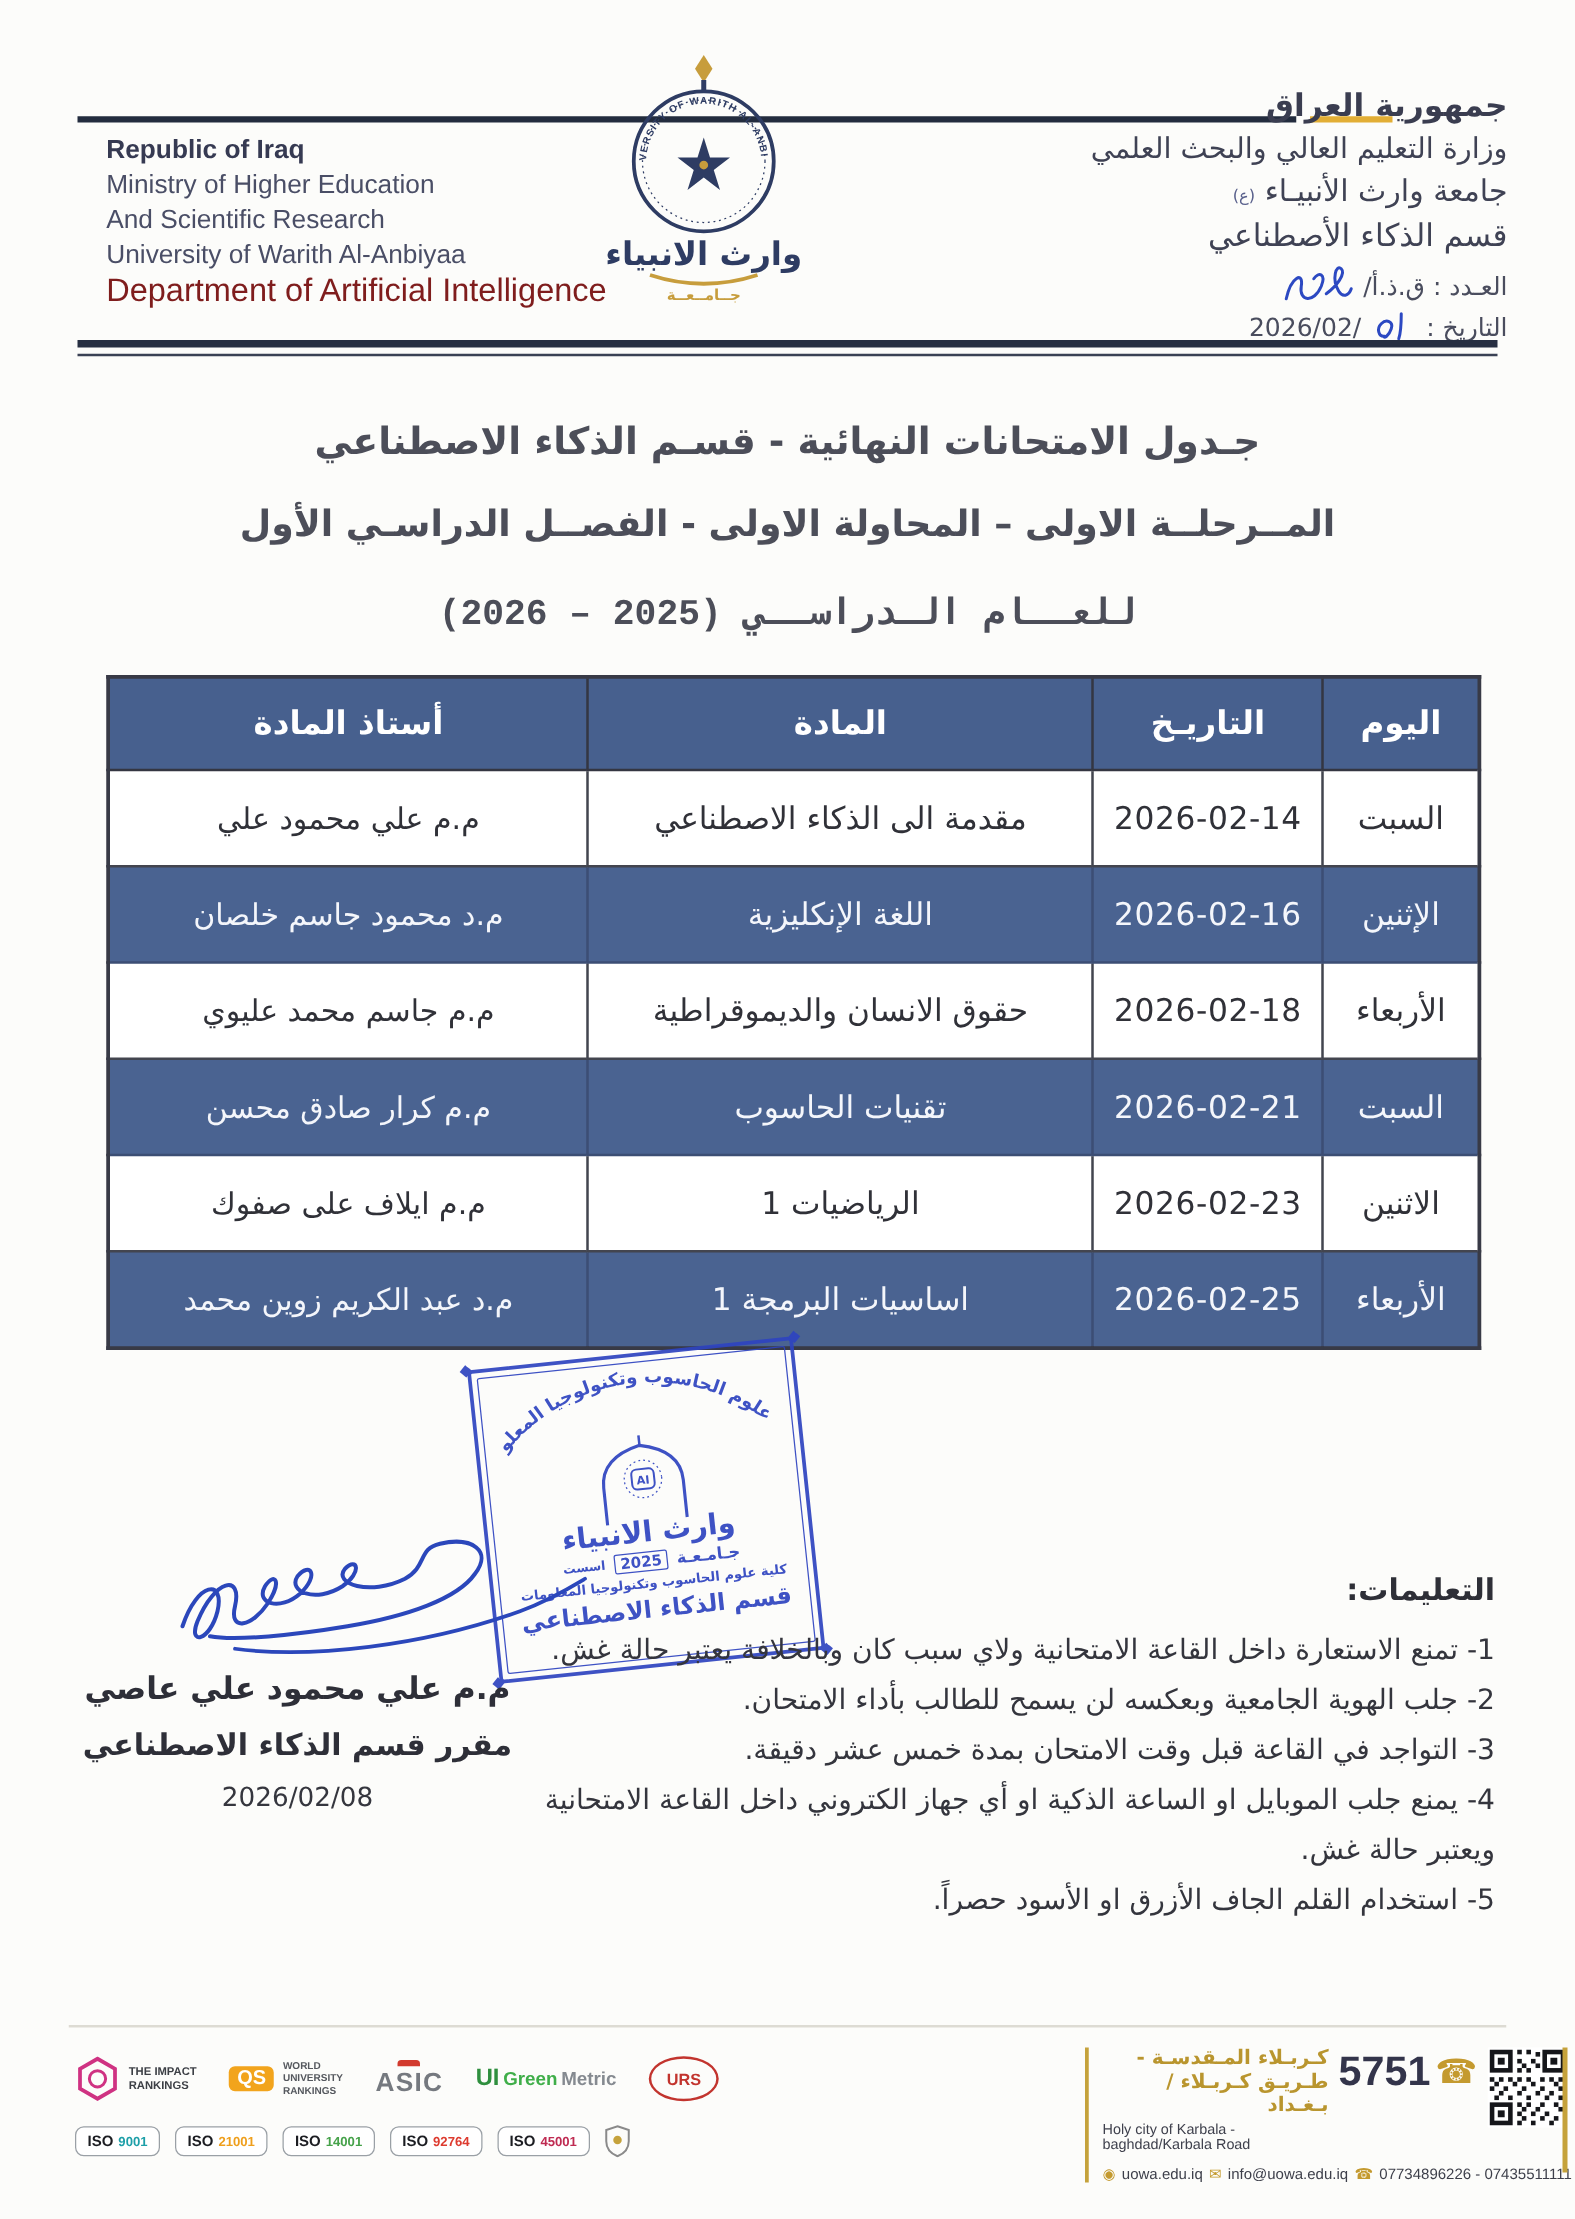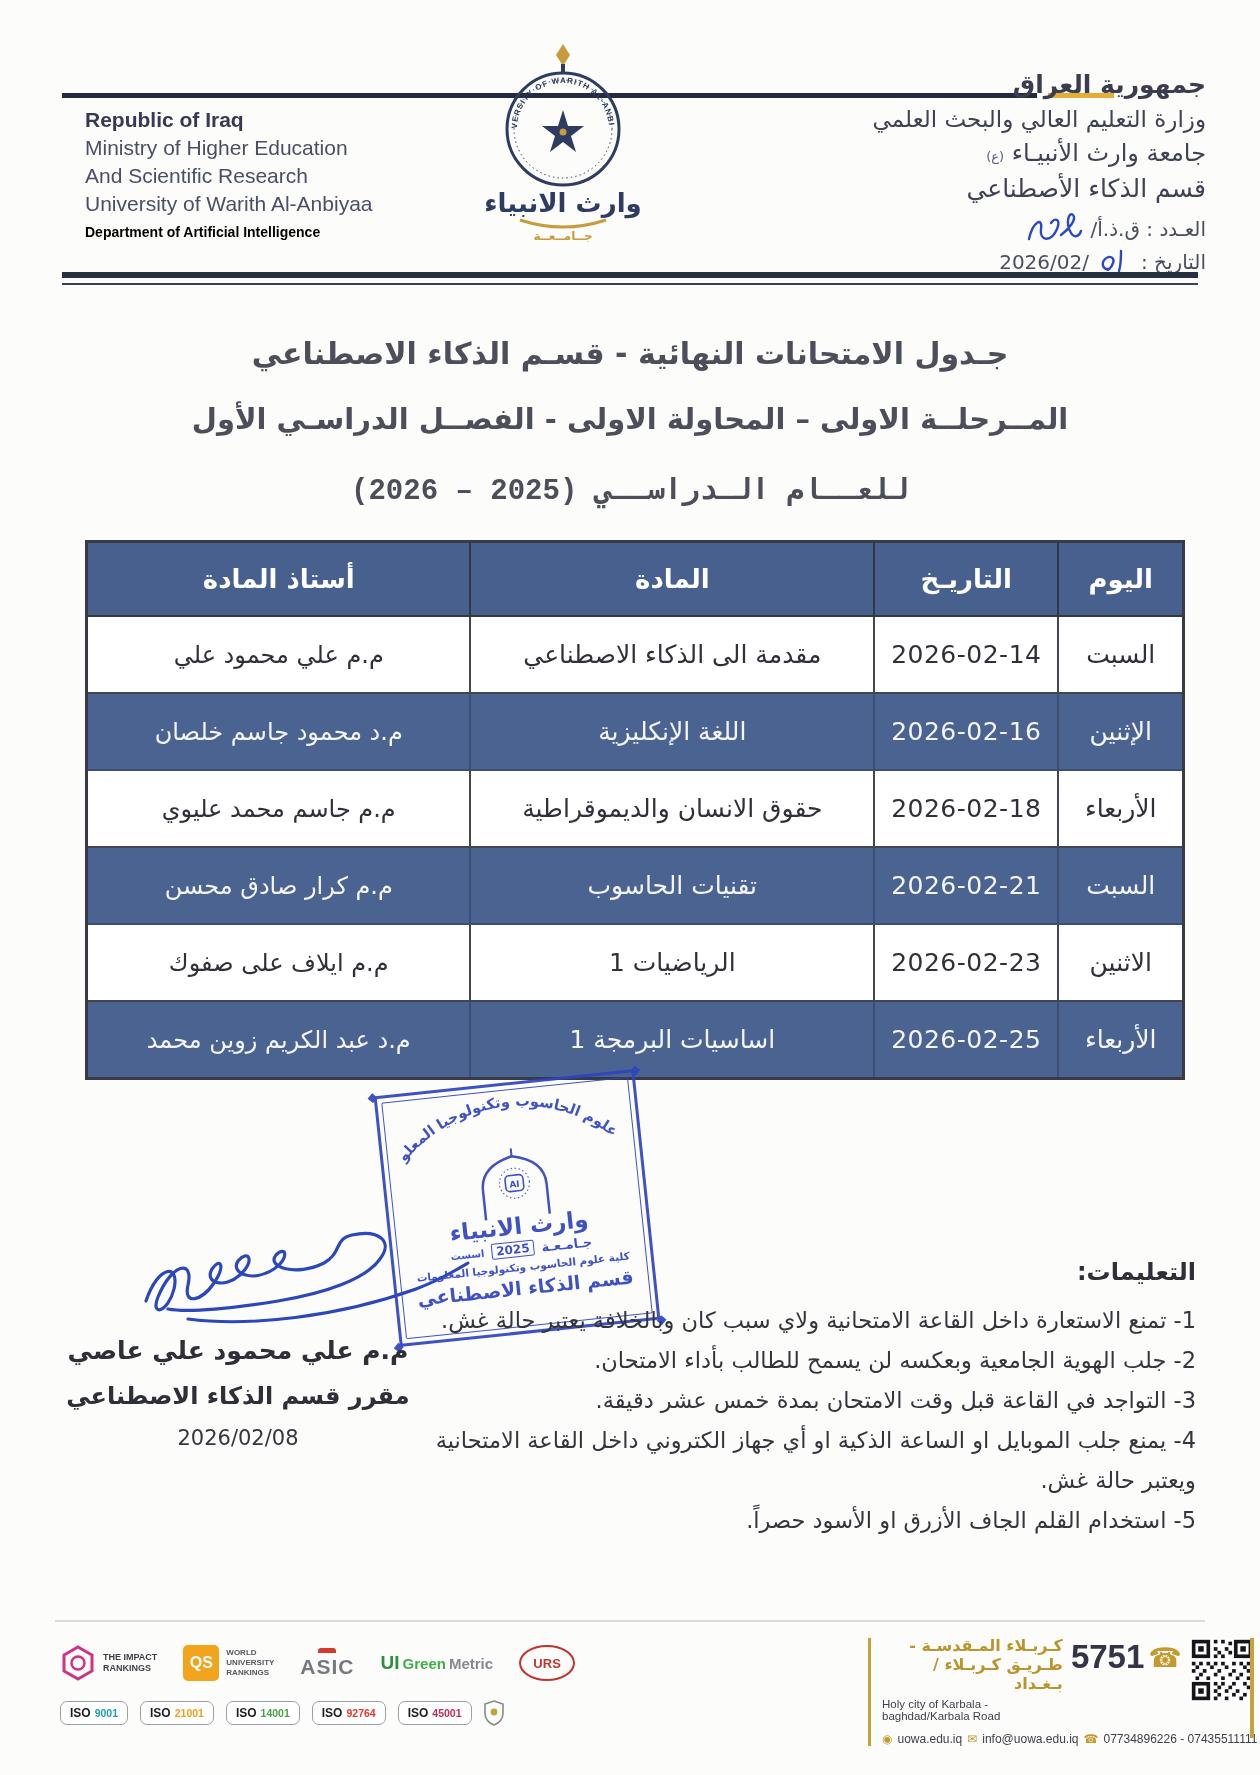--- a/index.html
+++ b/index.html
@@ -10,21 +10,21 @@
   
   #rule-top-navy{left:62px;top:93px;width:975px;height:5px;background:#232c3e;}
   #rule-top-gold{left:1048px;top:93px;width:66px;height:5px;background:#e2ae35;}
   #rule-mid1{left:62px;top:272px;width:1136px;height:6px;background:#272f42;}
   #rule-mid2{left:62px;top:283px;width:1136px;height:2px;background:#3a4154;}
 
   
   #hdr-en{left:85px;top:106px;font-family:"Liberation Sans",sans-serif;
           color:#4a4e66;font-size:21px;line-height:28px;font-weight:500;}
   #hdr-en .en-b{font-weight:700;color:#363a52;}
-  #hdr-en .en-dept{font-weight:700;color:#000000;font-size:14px;}
+  #hdr-en .en-dept{font-weight:400;color:#7f1d1d;font-size:26px;}
 
   
   #hdr-ar{right:54px;top:70px;direction:rtl;text-align:right;color:#3f4254;}
   #hdr-ar .ar1{font-size:25px;font-weight:700;color:#3a3d50;margin-bottom:7px;}
   #hdr-ar .ar2{font-size:23px;font-weight:500;margin-bottom:7px;}
   #hdr-ar .ar3{font-size:24px;font-weight:500;margin-bottom:7px;}
   #hdr-ar .honorific{font-size:13px;color:#5a618c;}
   #hdr-ar .ar4{font-size:25px;font-weight:500;margin-bottom:9px;}
   #hdr-ar .meta{font-size:20px;color:#4a4d5e;display:flex;direction:rtl;
                 align-items:center;gap:6px;height:33px;}
@@ -77,21 +77,21 @@
   #instructions{right:64px;top:1258px;width:778px;direction:rtl;color:#34353d;}
   .ins-title{font-size:24px;font-weight:700;margin-bottom:14px;color:#2e2f37;}
   .ins-item{font-size:22.5px;line-height:40px;font-weight:500;}
 
   
   #footer-rule{left:55px;top:1620px;width:1150px;height:1.5px;background:#dddbd3;}
   #f-left{left:60px;top:1638px;width:800px;}
   .logo-row{display:flex;align-items:center;gap:26px;height:50px;font-family:"Liberation Sans",sans-serif;}
   .lg{display:flex;align-items:center;gap:7px;}
   .lg-txt{font-size:9px;font-weight:700;color:#3c3f45;line-height:11px;}
-  .qs-mark{width:36px;height:36px;background:#f2a41c;border-radius:5px;color:#fff;
+  .qs-mark{width:36px;height:20px;background:#f2a41c;border-radius:5px;color:#fff;
            display:flex;align-items:center;justify-content:center;font-size:16px;font-weight:800;}
   .qs-txt{font-size:8px;font-weight:700;color:#55585e;line-height:10px;}
   .asic-wrap{display:flex;flex-direction:column;align-items:center;gap:2px;}
   .asic-bar{width:18px;height:5px;background:#d23a2e;border-radius:3px 3px 0 0;}
   .asic-txt{font-size:21px;font-weight:800;color:#75797f;letter-spacing:1px;}
   .gm{display:flex;align-items:baseline;gap:3px;}
   .gm-ui{font-size:19px;font-weight:800;color:#2f8f3e;}
   .gm-green{font-size:15px;font-weight:700;color:#3fae49;}
   .gm-metric{font-size:15px;font-weight:600;color:#858a90;}
   .urs{width:52px;height:32px;border:2.5px solid #c2342e;border-radius:50%;

